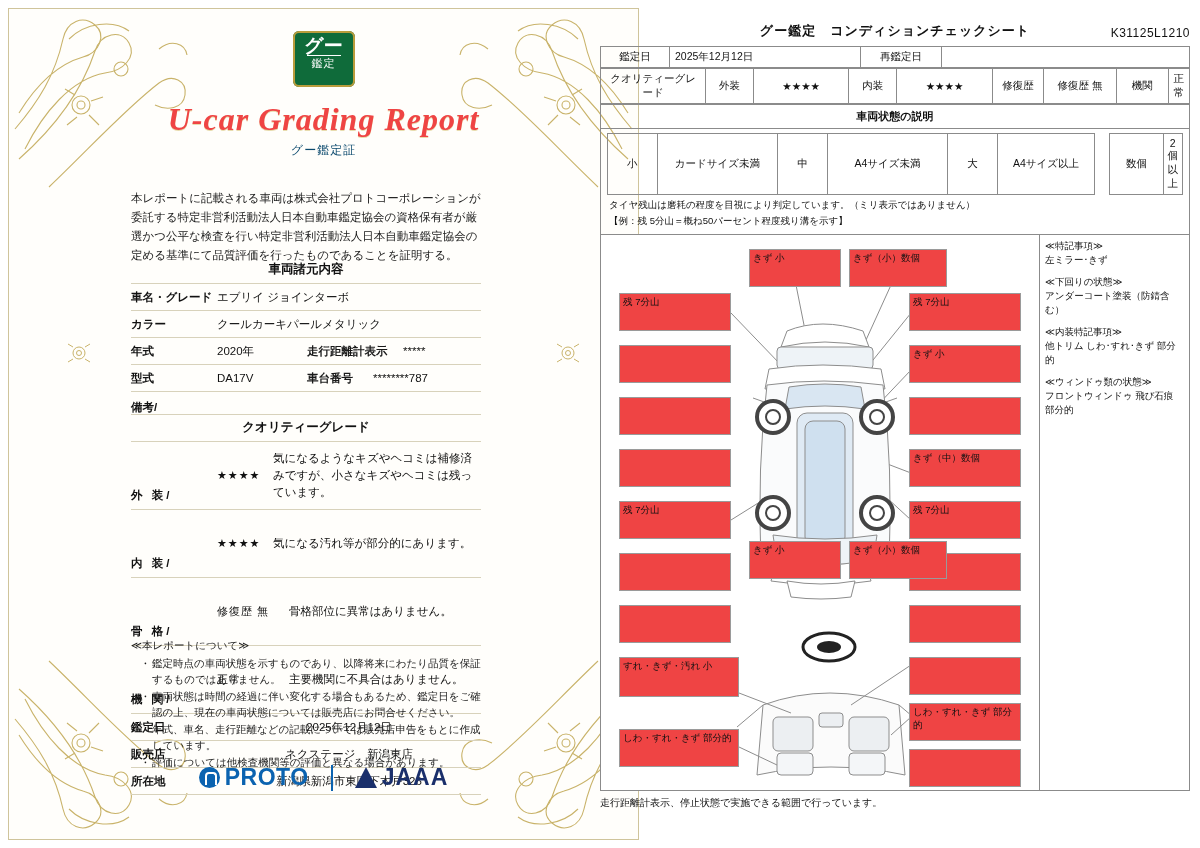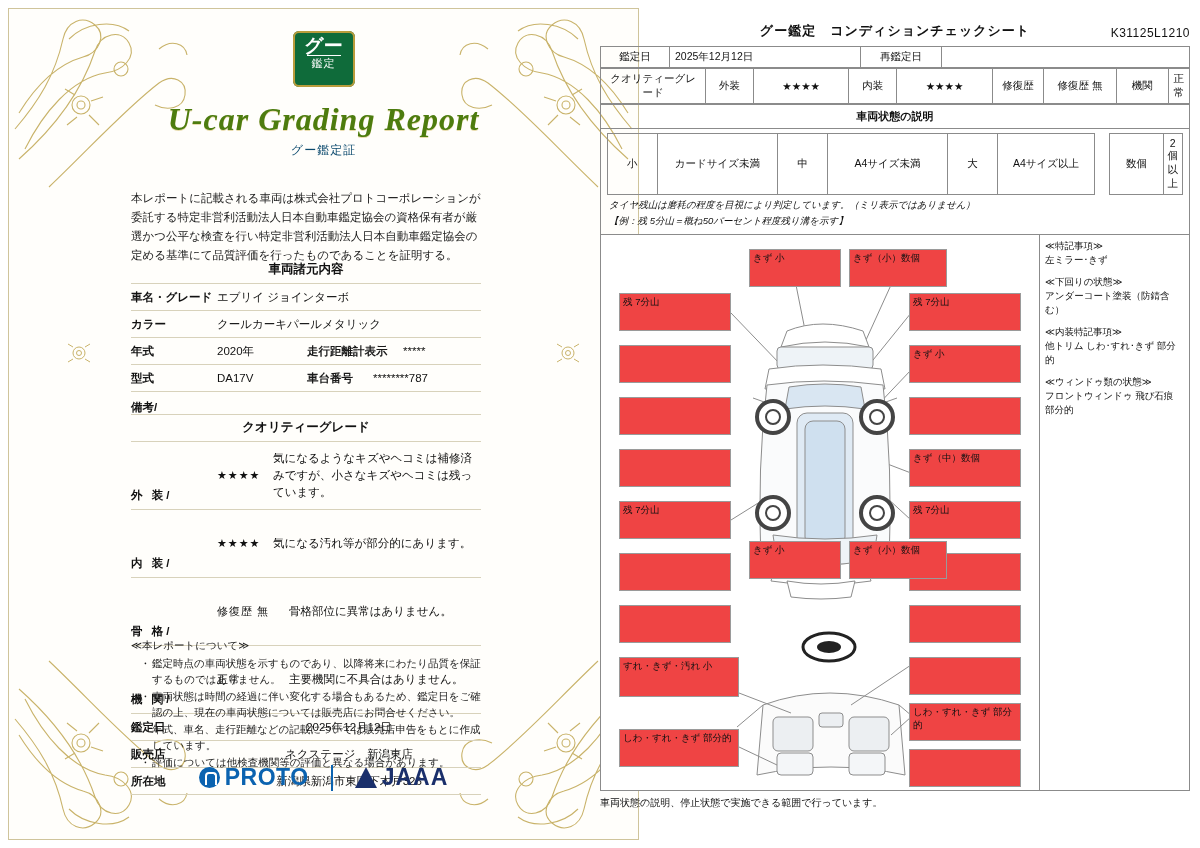--- a/index.html
+++ b/index.html
@@ -42,21 +42,21 @@
     color:#fff;font-size:11px;line-height:13px;letter-spacing:1px;
   }
   .logo .gbar{
     position:absolute;left:14px;right:14px;top:24px;height:1px;background:#fff;
   }
 
   .title{
     position:absolute;left:0;right:0;top:92px;text-align:center;
     font-family:"Liberation Serif","DejaVu Serif",serif;
     font-style:italic;font-weight:bold;
-    font-size:32px;color:#4d7c0f;
+    font-size:32px;color:#ef4444;
     letter-spacing:1px;
     text-shadow:0 1px 0 #e8dcae;
   }
   .subtitle{
     position:absolute;left:0;right:0;top:133px;text-align:center;
     font-size:12px;color:#0c4a6e;letter-spacing:1px;
   }
   .lead{
     position:absolute;left:122px;top:180px;width:350px;
     font-size:11.5px;line-height:19px;color:#1b1b1b;
@@ -124,21 +124,21 @@
   table.g td{border:1px solid #8b8b8b;padding:3px 5px;font-size:10.5px;}
   .cellc{text-align:center;}
 
   .desc-h{
     border:1px solid #8b8b8b;border-top:none;text-align:center;font-weight:bold;
     font-size:11px;padding:4px 0;
   }
   .sizebox{border:1px solid #8b8b8b;border-top:none;padding:4px 6px;}
   .sizerow{display:flex;align-items:stretch;font-size:10.5px;}
   .sizerow .c{border:1px solid #8b8b8b;padding:3px 4px;text-align:center;display:flex;align-items:center;justify-content:center;}
-  .note-small{font-size:9.5px;line-height:14px;padding:3px 2px 2px 2px;font-style:italic;}
+  .note-small{font-size:9.5px;line-height:14px;padding:3px 2px 2px 2px;}
 
   .diagram{
     position:relative;border:1px solid #8b8b8b;border-top:none;height:555px;
     background:#fff;
   }
   .obox{
     position:absolute;border:1px solid #9a9a9a;background:#ef4444;
     font-size:9.5px;padding:2px 3px;box-sizing:border-box;
   }
   .sidepanel{
@@ -475,15 +475,15 @@
           <div>≪内装特記事項≫</div>
           <div>他トリム しわ･すれ･きず 部分的</div>
         </div>
         <div class="spinner">
           <div>≪ウィンドゥ類の状態≫</div>
           <div>フロントウィンドゥ 飛び石痕 部分的</div>
         </div>
       </div>
     </div>
 
-    <div class="footnote">車両状態の説明、停止状態で実施できる範囲で行っています。</div>
+    <div class="footnote">走行距離計表示、停止状態で実施できる範囲で行っています。</div>
   </div>
 </div>
 
 </body></html>

